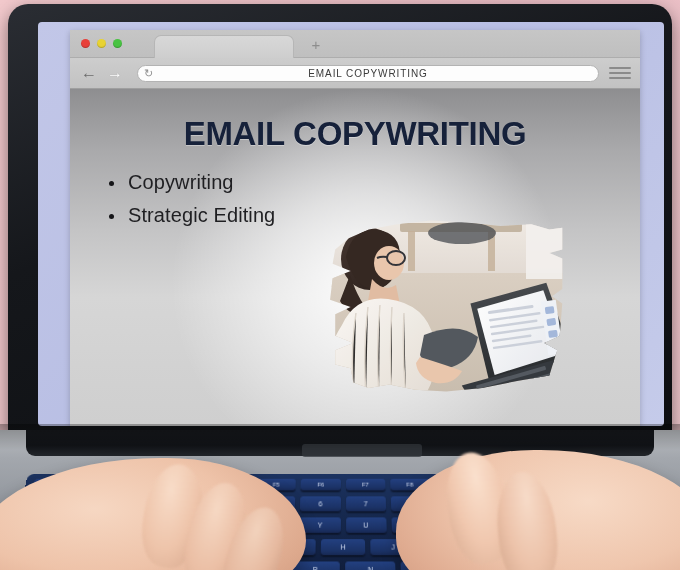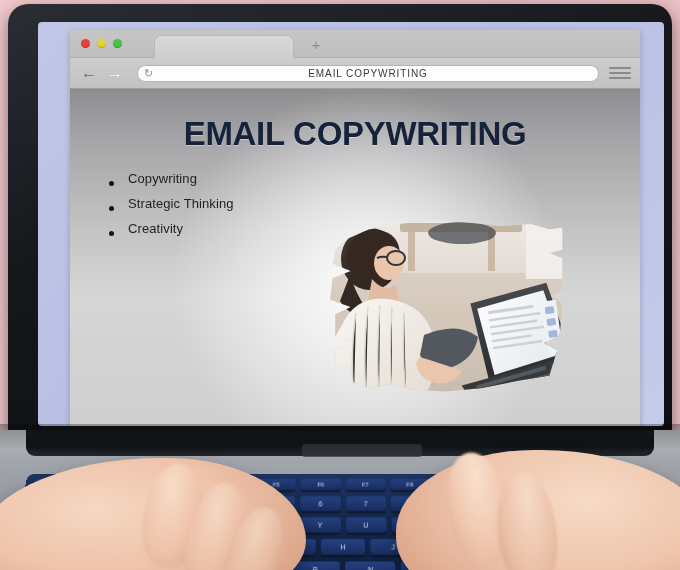--- a/index.html
+++ b/index.html
@@ -106,21 +106,21 @@
     text-shadow:0 1px 0 rgba(255,255,255,.35);
   }
   #bullet-list {
     position:absolute; left:36px; top:82px;
     list-style:none;
   }
   #bullet-list li {
     position:relative;
     padding-left:22px;
     margin-bottom:10px;
-    font-size:13px; color:#1f1f22;
+    font-size:20px; color:#1f1f22;
     font-family:"Liberation Sans", sans-serif;
     letter-spacing:.1px;
   }
   #bullet-list li::before {
     content:""; position:absolute; left:3px; top:10px;
     width:5px; height:5px; border-radius:50%; background:#151518;
   }
   
   #slide-photo {
     position:absolute; left:242px; top:128px; width:258px; height:180px;
@@ -235,22 +235,21 @@
             <i></i>
           </div>
         </div>
 
         <div id="slide">
 
           <div id="slide-title">EMAIL COPYWRITING</div>
 
           <ul id="bullet-list">
             <li>Copywriting</li>
-            <li>Strategic Thinking</li>
-            <li>Creativity</li>
+            <li>Strategic Editing</li>
           </ul>
 
           <div id="slide-photo" title="Woman with glasses in a white sweater working on a laptop on the floor">
             <svg class="photo-svg" viewBox="0 0 258 180" preserveAspectRatio="xMidYMid slice">
               <defs>
                 <linearGradient id="wallG" x1="0" y1="0" x2="0" y2="1">
                   <stop offset="0" stop-color="#efe9e3"></stop>
                   <stop offset="1" stop-color="#ded6cd"></stop>
                 </linearGradient>
                 <linearGradient id="floorG" x1="0" y1="0" x2="0" y2="1">

